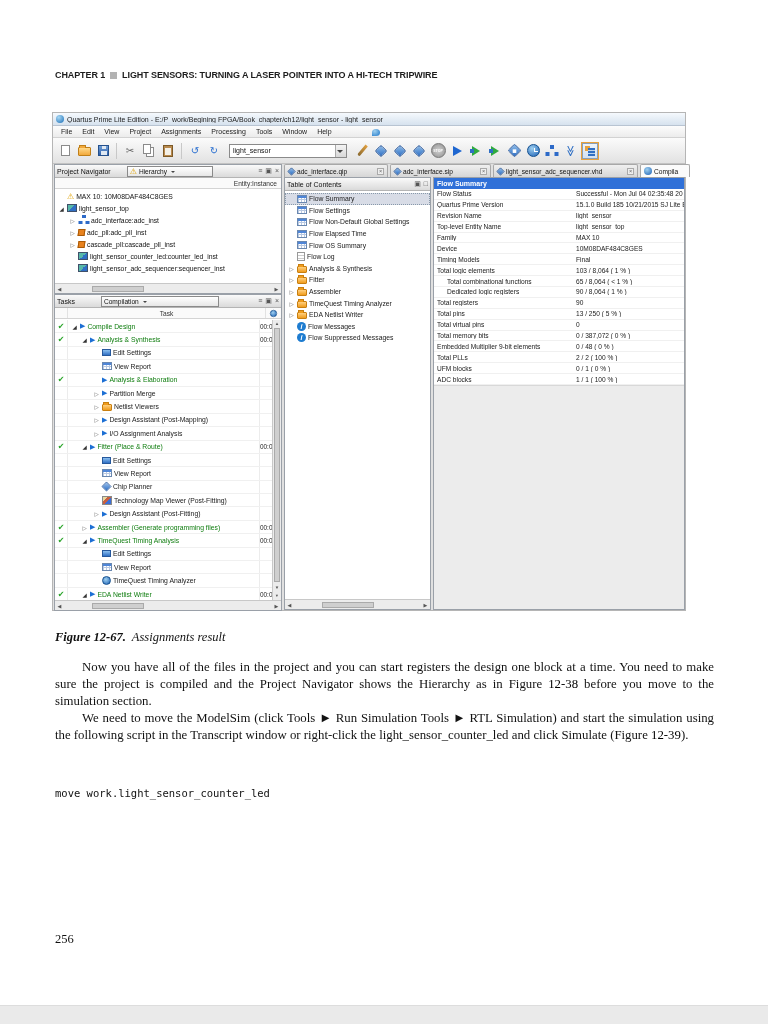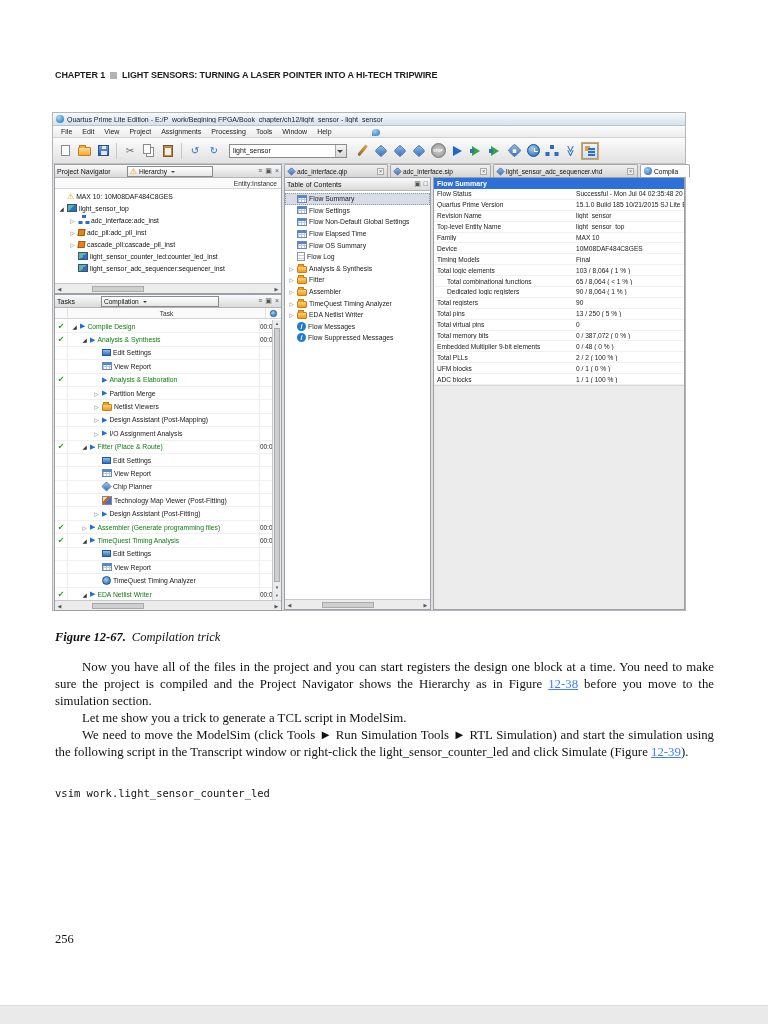--- a/index.html
+++ b/index.html
@@ -5,21 +5,21 @@
   html,body{margin:0;padding:0;}
   body{width:768px;height:1024px;background:#fff;position:relative;font-family:"Liberation Sans","DejaVu Sans",sans-serif;overflow:hidden;}
   
   .chapter-header{position:absolute;left:55px;top:70px;font-size:9px;font-weight:bold;color:#1d1d1d;letter-spacing:-0.1px;white-space:nowrap;}
   .hdr-square{display:inline-block;width:7px;height:7px;background:#b3b3b3;margin:0 5px;vertical-align:-1px;}
   .figure-caption{position:absolute;left:55px;top:630px;font-family:"Liberation Serif","DejaVu Sans",serif;font-size:12.5px;color:#111;}
   .fc-label{font-weight:bold;font-style:italic;}
   .fc-text{font-style:italic;margin-left:6px;}
   .bodytext{position:absolute;left:55px;top:659px;width:659px;font-family:"Liberation Serif","DejaVu Sans",serif;font-size:12.8px;line-height:17px;text-align:justify;color:#121212;}
   .bodytext p{margin:0;text-indent:27px;}
-  .link{color:#3b82f6;cursor:pointer;text-decoration:underline;}
+  .link{color:#000000;cursor:pointer;}
   .codeline{position:absolute;left:55px;top:787px;font-family:"DejaVu Sans Mono","Liberation Mono",monospace;font-size:10.5px;color:#111;}
   .pagenum{position:absolute;left:55px;top:932px;font-family:"Liberation Serif","DejaVu Sans",serif;font-size:12.5px;color:#111;}
   .bottombar{position:absolute;left:0;right:0;bottom:0;height:18px;background:#eaeaea;border-top:1px solid #ddd;}
   
   .shot{position:absolute;left:52px;top:112px;width:634px;height:499px;background:#e6e6e6;border:1px solid #b5b5b5;box-sizing:border-box;font-size:7px;color:#111;}
   .shot *{box-sizing:border-box;}
   .titlebar{height:13px;background:linear-gradient(#f5f9fd,#d6e2ee);border-bottom:1px solid #b8c4d2;display:flex;align-items:center;padding:0 3px;gap:3px;}
   .q-logo{width:8px;height:8px;border-radius:50%;background:radial-gradient(circle at 35% 30%,#a8d8f4,#1a6fb8);flex:none;}
   .title-text{font-size:7px;color:#222;white-space:nowrap;overflow:hidden;}
   .menubar{height:12px;display:flex;align-items:center;background:linear-gradient(#fcfcfc,#ececec);border-bottom:1px solid #d2d2d2;padding-left:3px;}
@@ -815,27 +815,26 @@
               <span class="r-label ind-0">ADC blocks</span>
               <span class="r-value">1 / 1 ( 100 % )</span>
             </div>
           </div>
       </div>
 
     </div>
   </div>
 
   <div class="figure-caption">
-    <span class="fc-label">Figure 12-67.</span><span class="fc-text">Compilation trick</span>
+    <span class="fc-label">Figure 12-67.</span><span class="fc-text">Assignments result</span>
   </div>
 
   <div class="bodytext">
     <p><span>Now you have all of the files in the project and you can start registers the design one block at a time. You need to make sure the project is compiled and the Project Navigator shows the Hierarchy as in Figure </span><span class="link">12-38</span><span> before you move to the simulation section.</span></p>
-    <p>Let me show you a trick to generate a TCL script in ModelSim.</p>
     <p><span>We need to move the ModelSim (click Tools ► Run Simulation Tools ► RTL Simulation) and start the simulation using the following script in the Transcript window or right-click the light_sensor_counter_led and click Simulate (Figure </span><span class="link">12-39</span><span>).</span></p>
   </div>
 
-  <div class="codeline">vsim work.light_sensor_counter_led</div>
+  <div class="codeline">move work.light_sensor_counter_led</div>
 
   <div class="pagenum">256</div>
 
   <div class="bottombar"></div>
 </div>
 
 </body></html>

